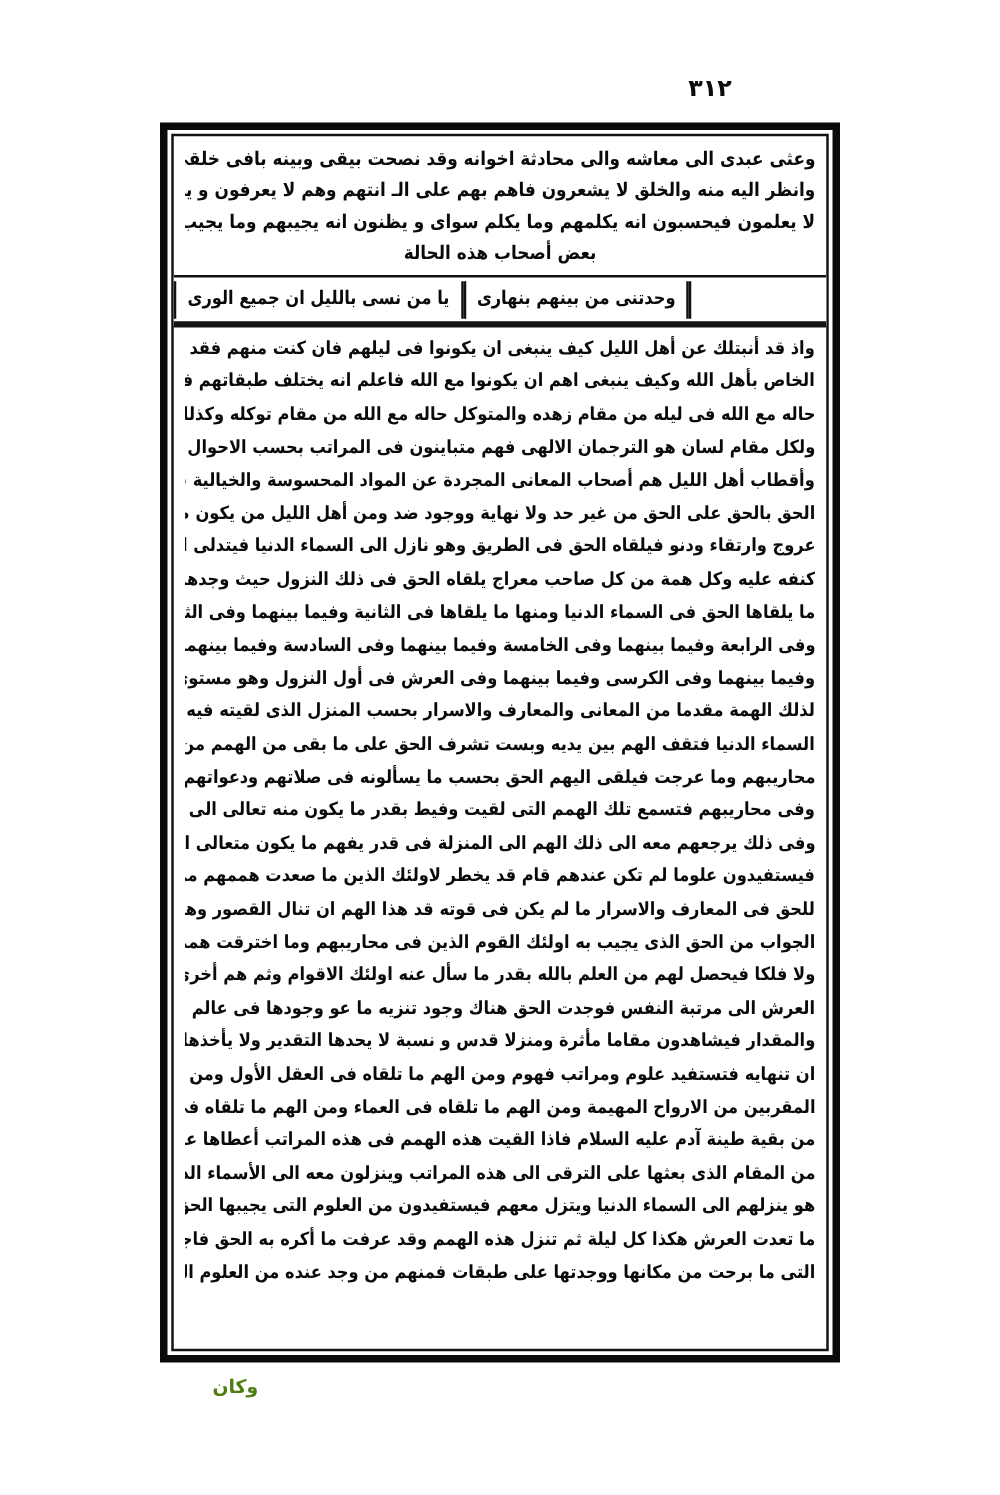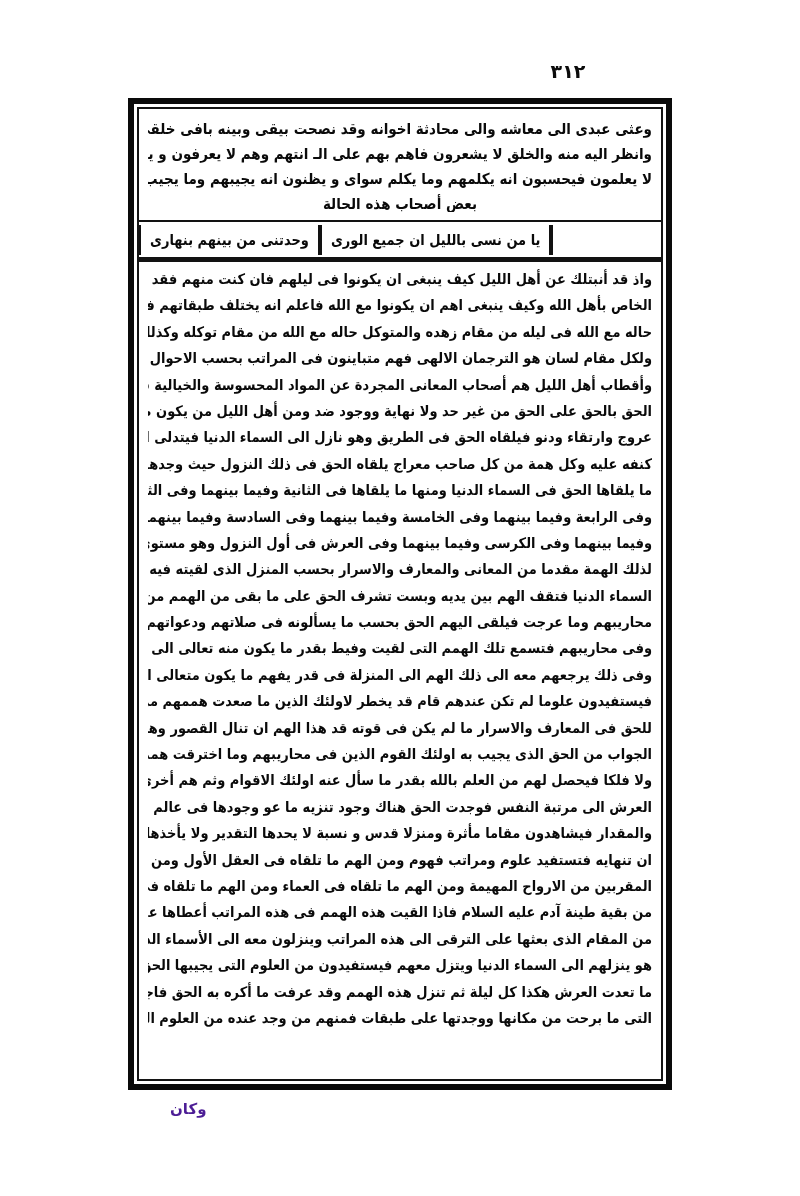--- a/index.html
+++ b/index.html
@@ -150,21 +150,21 @@
     transform-origin: center;
   }
 
   
   .catchword {
     position: absolute;
     left: 170px;
     top: 1100px;
     font-size: 15px;
     font-weight: 700;
-    color: #4c1d95;
+    color: #4d7c0f;
     direction: rtl;
     font-family: "DejaVu Sans", sans-serif;
   }
 </style>
 </head>
 <body>
 
 <div class="page-number">٣١٢</div>
 
 <div class="page-frame">
@@ -172,24 +172,24 @@
 
     <div class="block-top ar">
       <div class="line">وعثى عبدى الى معاشه والى محادثة اخوانه وقد نصحت بيقى وبينه بافى خلقى ينظر الى منه</div>
       <div class="line">وانظر اليه منه والخلق لا يشعرون فاهم بهم على الـ انتهم وهم لا يعرفون و يأخذ منى على بصيرة وهم</div>
       <div class="line">لا يعلمون فيحسبون انه يكلمهم وما يكلم سواى و يظنون انه يجيبهم وما يجيب الا اياى كما قال</div>
       <div class="line last">بعض أصحاب هذه الحالة</div>
     </div>
 
     <div class="verse-band">
       <div class="verse-cell">
-        <span class="hemistich">وحدتنى من بينهم بنهارى</span>
+        <span class="hemistich">يا من نسى بالليل ان جميع الورى</span>
       </div>
       <div class="verse-cell">
-        <span class="hemistich">يا من نسى بالليل ان جميع الورى</span>
+        <span class="hemistich">وحدتنى من بينهم بنهارى</span>
       </div>
       <div class="verse-cell spacer"></div>
     </div>
 
     <div class="block-main ar">
       <div class="line">واذ قد أنبتلك عن أهل الليل كيف ينبغى ان يكونوا فى ليلهم فان كنت منهم فقد علمتك لادب</div>
       <div class="line">الخاص بأهل الله وكيف ينبغى اهم ان يكونوا مع الله فاعلم انه يختلف طبقاتهم فى ذلك فالزاهد</div>
       <div class="line">حاله مع الله فى ليله من مقام زهده والمتوكل حاله مع الله من مقام توكله وكذلك صاحب كل مقام</div>
       <div class="line">ولكل مقام لسان هو الترجمان الالهى فهم متباينون فى المراتب بحسب الاحوال والمقامات</div>
       <div class="line">وأقطاب أهل الليل هم أصحاب المعانى المجردة عن المواد المحسوسة والخيالية فهم واقدون مع</div>

